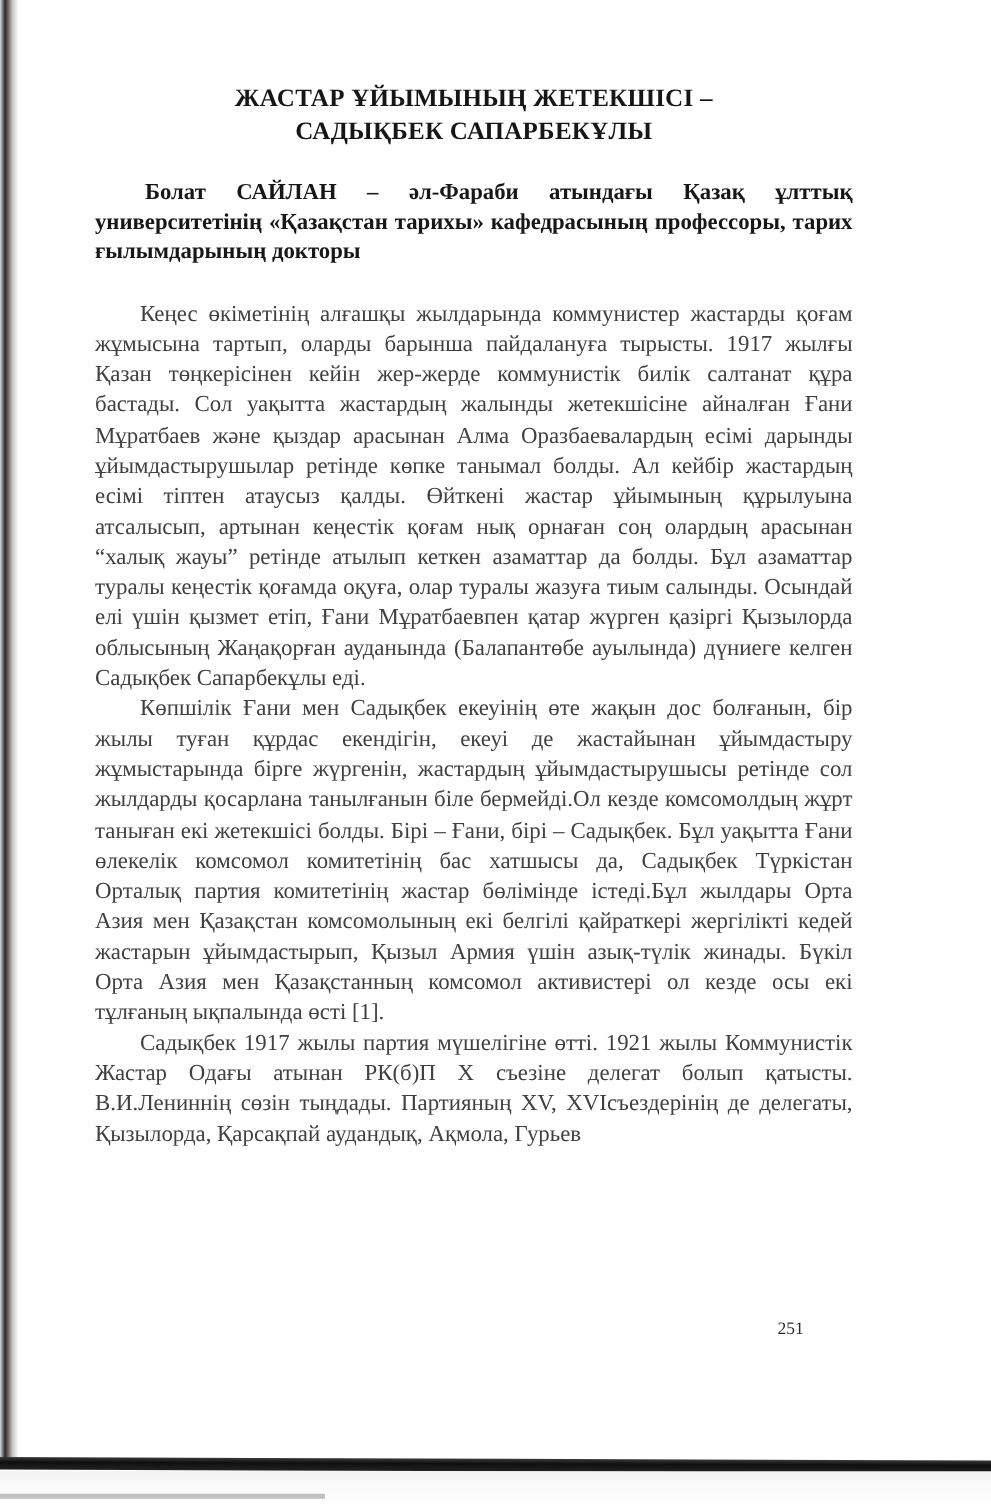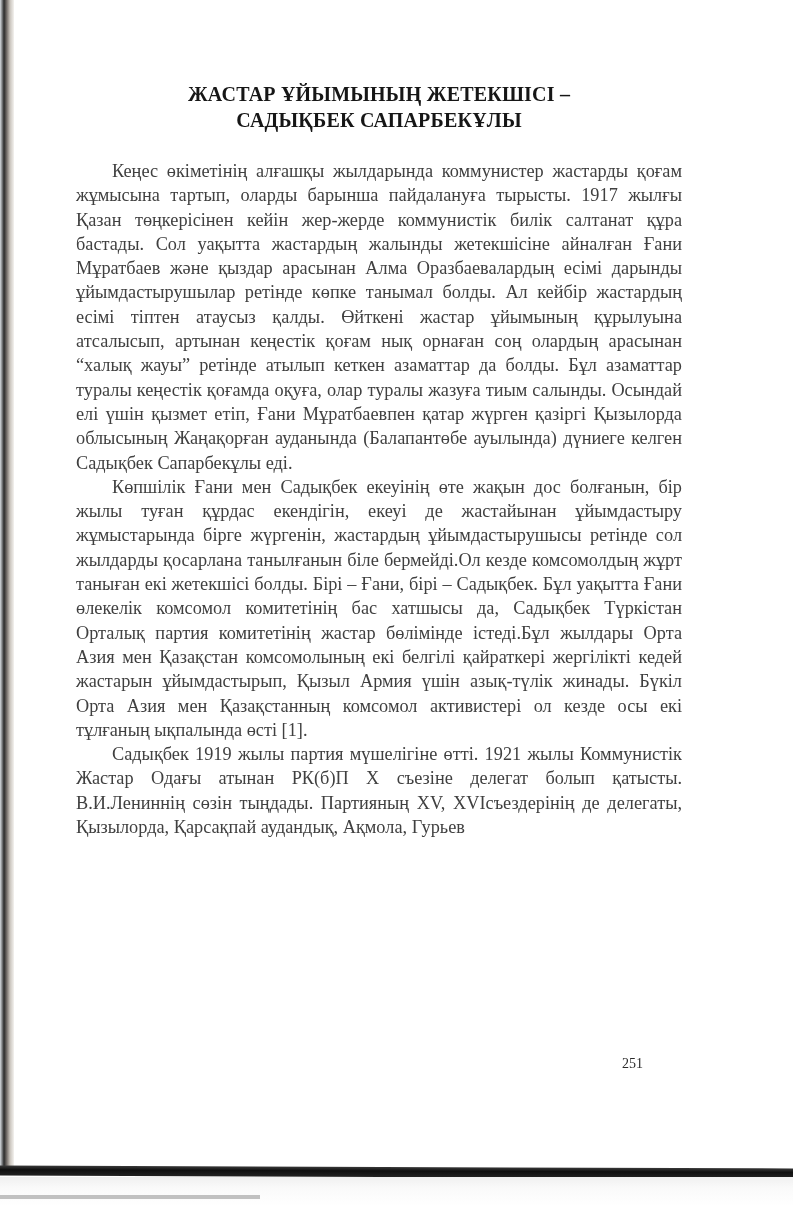--- a/index.html
+++ b/index.html
@@ -11,21 +11,21 @@
     position: relative;
   }
   .spine {
     position: absolute; left: 0; top: 0; width: 14px; height: 1175px;
     background: linear-gradient(to right, #d8dde2 0px, #2a2a2a 4px, #7a7470 7px, #c9c4bd 10px, #f4f2ef 14px);
   }
   .page {
     position: absolute; left: 76px; top: 0; width: 606px;
   }
   .title {
-    margin: 15px; padding-top: 66px;
+    margin: 0; padding-top: 66px;
     text-align: center; font-weight: bold; font-size: 20px; line-height: 26px;
     color: #161616; letter-spacing: 0.2px;
   }
   .title span { display: block; }
   .author {
     margin: 24px 0 0 0;
     font-weight: bold; font-size: 18.2px; line-height: 23.5px;
     text-align: justify; text-indent: 40px; color: #171717;
   }
   .body-text { margin-top: 26px; }
@@ -56,24 +56,25 @@
 <body>
 
 <div class="spine"></div>
 
 <div class="page">
   <h1 class="title">
     <span>ЖАСТАР ҰЙЫМЫНЫҢ ЖЕТЕКШІСІ –</span>
     <span>САДЫҚБЕК САПАРБЕКҰЛЫ</span>
   </h1>
 
+  <p class="author">Болат САЙЛАН – әл-Фараби атындағы Қазақ ұлттық университетінің «Қазақстан тарихы» кафедрасының профессоры, тарих ғылымдарының докторы</p>
 
   <div class="body-text">
     <p class="para">Кеңес өкіметінің алғашқы жылдарында коммунистер жастарды қоғам жұмысына тартып, оларды барынша пайдалануға тырысты. 1917 жылғы Қазан төңкерісінен кейін жер-жерде коммунистік билік салтанат құра бастады. Сол уақытта жастардың жалынды жетекшісіне айналған Ғани Мұратбаев және қыздар арасынан Алма Оразбаевалардың есімі дарынды ұйымдастырушылар ретінде көпке танымал болды. Ал кейбір жастардың есімі тіптен атаусыз қалды. Өйткені жастар ұйымының құрылуына атсалысып, артынан кеңестік қоғам нық орнаған соң олардың арасынан “халық жауы” ретінде атылып кеткен азаматтар да болды. Бұл азаматтар туралы кеңестік қоғамда оқуға, олар туралы жазуға тиым салынды. Осындай елі үшін қызмет етіп, Ғани Мұратбаевпен қатар жүрген қазіргі Қызылорда облысының Жаңақорған ауданында (Балапантөбе ауылында) дүниеге келген Садықбек Сапарбекұлы еді.</p>
     <p class="para">Көпшілік Ғани мен Садықбек екеуінің өте жақын дос болғанын, бір жылы туған құрдас екендігін, екеуі де жастайынан ұйымдастыру жұмыстарында бірге жүргенін, жастардың ұйымдастырушысы ретінде сол жылдарды қосарлана танылғанын біле бермейді.Ол кезде комсомолдың жұрт таныған екі жетекшісі болды. Бірі – Ғани, бірі – Садықбек. Бұл уақытта Ғани өлекелік комсомол комитетінің бас хатшысы да, Садықбек Түркістан Орталық партия комитетінің жастар бөлімінде істеді.Бұл жылдары Орта Азия мен Қазақстан комсомолының екі белгілі қайраткері жергілікті кедей жастарын ұйымдастырып, Қызыл Армия үшін азық-түлік жинады. Бүкіл Орта Азия мен Қазақстанның комсомол активистері ол кезде осы екі тұлғаның ықпалында өсті [1].</p>
-    <p class="para">Садықбек 1919 жылы партия мүшелігіне өтті. 1921 жылы Коммунистік Жастар Одағы атынан РК(б)П X съезіне делегат болып қатысты. В.И.Лениннің сөзін тыңдады. Партияның XV, XVIсъездерінің де делегаты, Қызылорда, Қарсақпай аудандық, Ақмола, Гурьев</p>
+    <p class="para">Садықбек 1917 жылы партия мүшелігіне өтті. 1921 жылы Коммунистік Жастар Одағы атынан РК(б)П X съезіне делегат болып қатысты. В.И.Лениннің сөзін тыңдады. Партияның XV, XVIсъездерінің де делегаты, Қызылорда, Қарсақпай аудандық, Ақмола, Гурьев</p>
   </div>
 </div>
 
 <div class="page-number">251</div>
 
 <div class="bottom-band"></div>
 <div class="bottom-edge"></div>
 
 </body></html>

